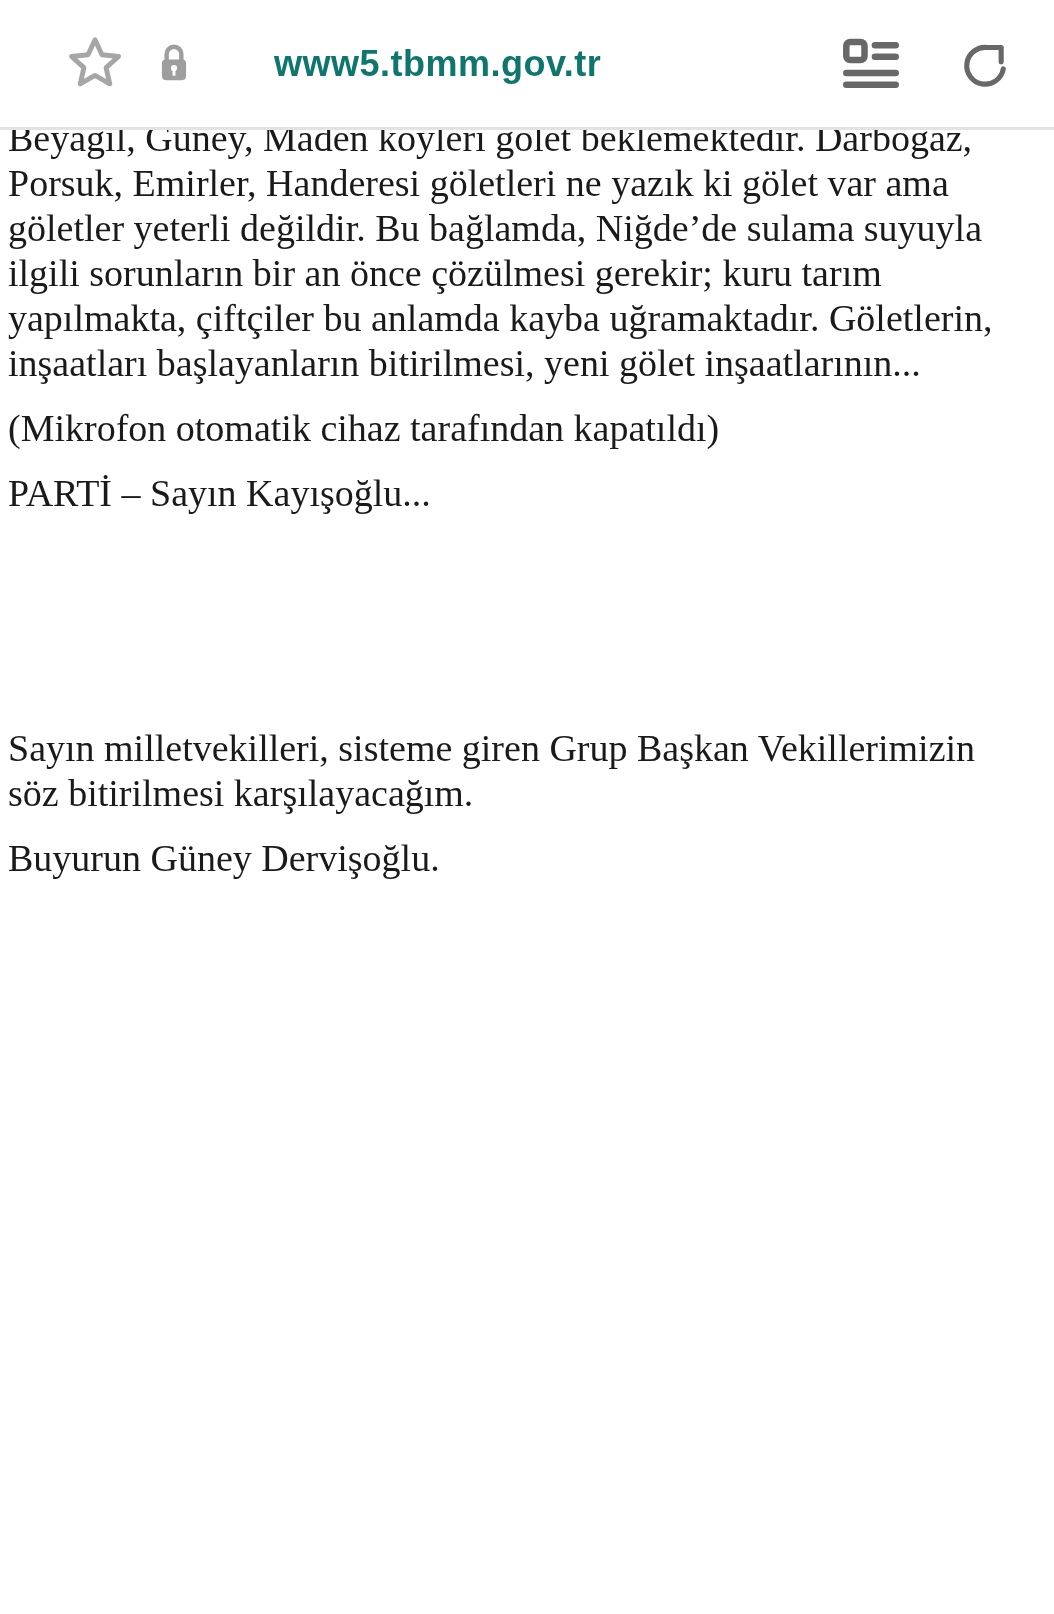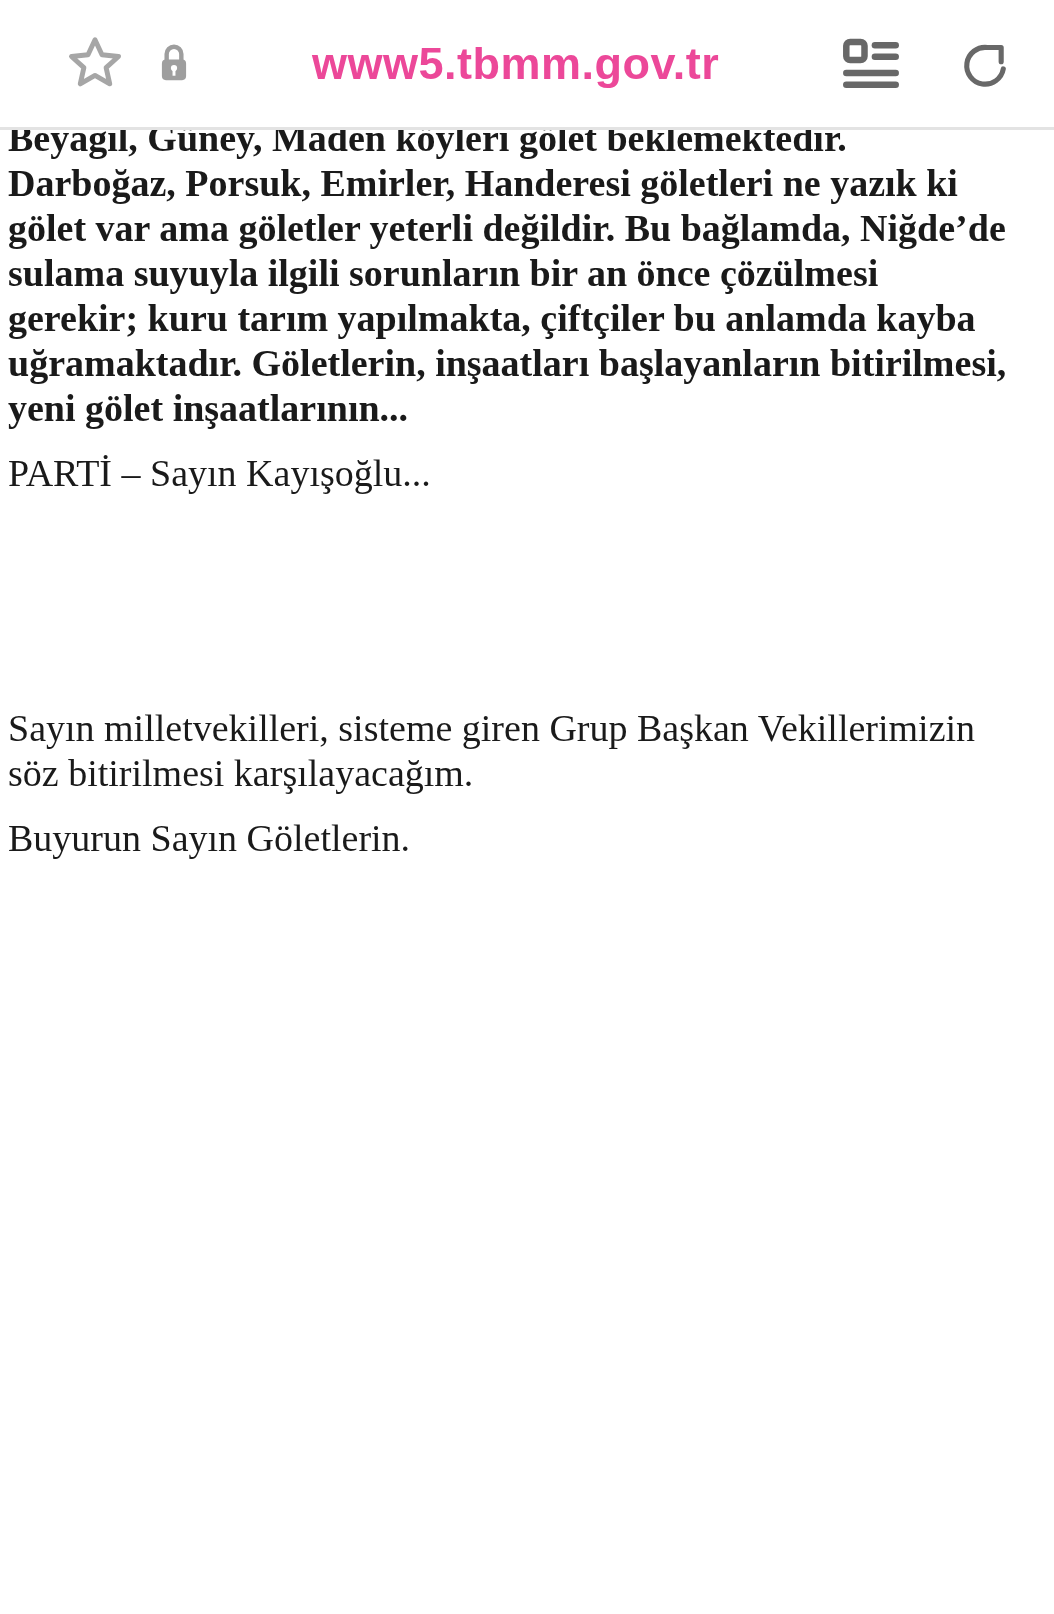--- a/index.html
+++ b/index.html
@@ -27,42 +27,42 @@
     background: none;
     border: none;
     padding: 0;
     display: inline-flex;
     align-items: center;
     justify-content: center;
     cursor: pointer;
   }
   .lock-wrap { margin-left: 26px; display: inline-flex; align-items: center; }
   .url {
-    margin-left: 116px;
+    margin-left: 78px;
     font-family: "Liberation Sans", "DejaVu Sans", sans-serif;
     font-weight: 600;
-    font-size: 45px;
-    color: #ec4899;
+    font-size: 36px;
+    color: #0f766e;
     letter-spacing: 0.5px;
     white-space: nowrap;
   }
   .reader-btn { margin-left: auto; }
   .refresh-btn { margin-left: 56px; }
   
   .content {
     position: relative;
     z-index: 1;
     margin-top: -14px;
     padding: 0 46px 0 8px;
     font-size: 38px;
     line-height: 45px;
     color: #1a1a1a;
   }
   .content p { margin: 20px 0; }
-  .content p:first-child { margin-top: 0; font-weight: bold; }
+  .content p:first-child { margin-top: 0; }
   .content-gap { height: 170px; }
   a.footnote-link {
     color: #0000ee;
     text-decoration: underline;
   }
 </style>
 </head>
 <body>
 
 <div class="page">
@@ -102,27 +102,28 @@
         <path d="M27.2 11.2 L39.5 11.2 L39.5 24" fill="none"></path>
       </svg>
     </button>
 
   </header>
 
   <main class="content">
 
     <p>Beyağıl, Güney, Maden köyleri gölet beklemektedir. Darboğaz, Porsuk, Emirler, Handeresi göletleri ne yazık ki gölet var ama göletler yeterli değildir. Bu bağlamda, Niğde’de sulama suyuyla ilgili sorunların bir an önce çözülmesi gerekir; kuru tarım yapılmakta, çiftçiler bu anlamda kayba uğramaktadır. Göletlerin, inşaatları başlayanların bitirilmesi, yeni gölet inşaatlarının...</p>
 
+    <p>(Mikrofon otomatik cihaz tarafından kapatıldı)</p>
 
     <p>PARTİ – Sayın Kayışoğlu...</p>
 
     <div class="content-gap"></div>
 
 
 
     <p>Sayın milletvekilleri, sisteme giren Grup Başkan Vekillerimizin söz bitirilmesi karşılayacağım.</p>
 
 
-    <p>Buyurun Sayın Göletlerin.</p>
+    <p>Buyurun Güney Dervişoğlu.</p>
 
   </main>
 
 </div>
 
 </body></html>

